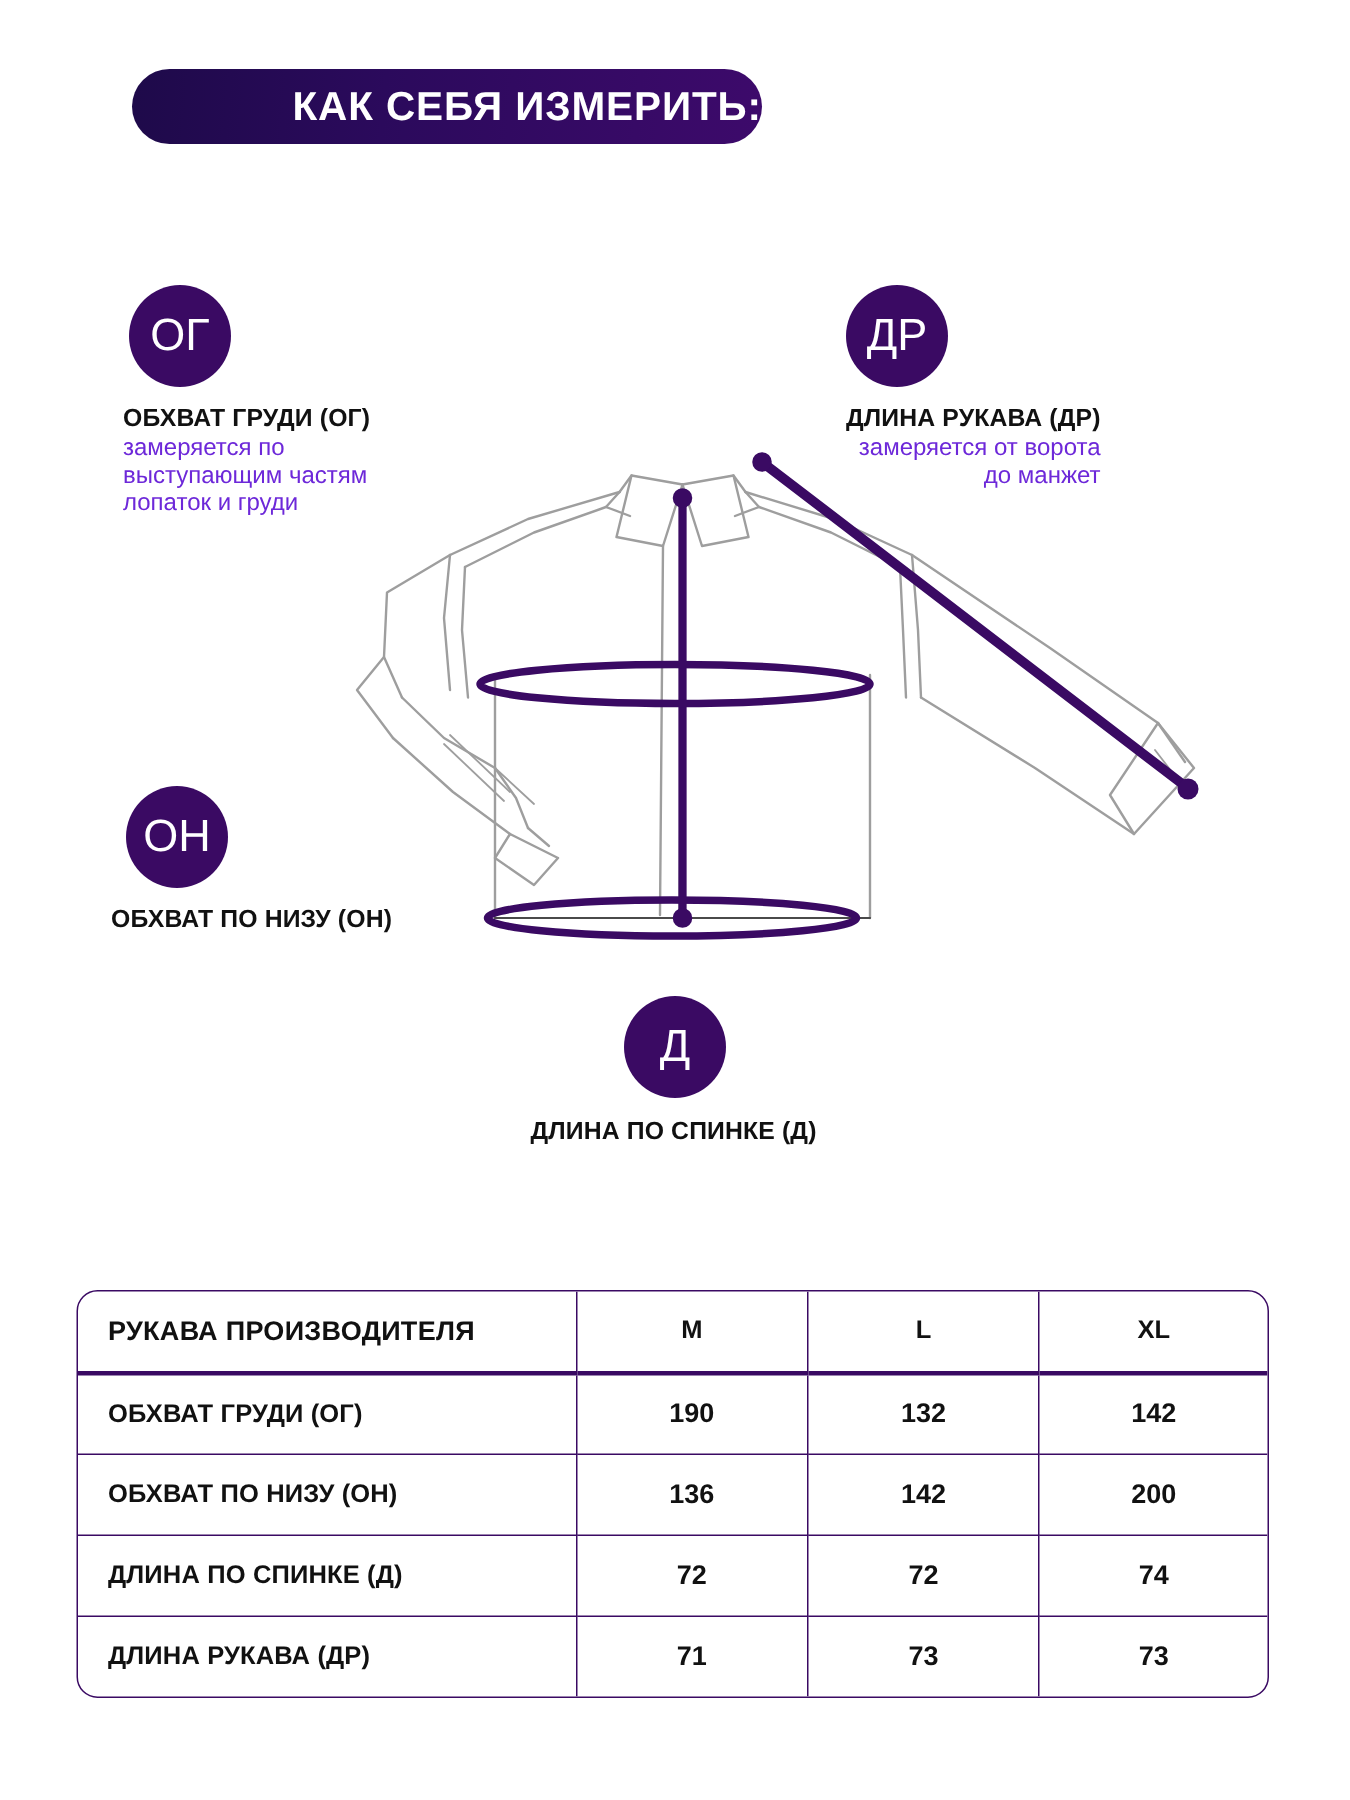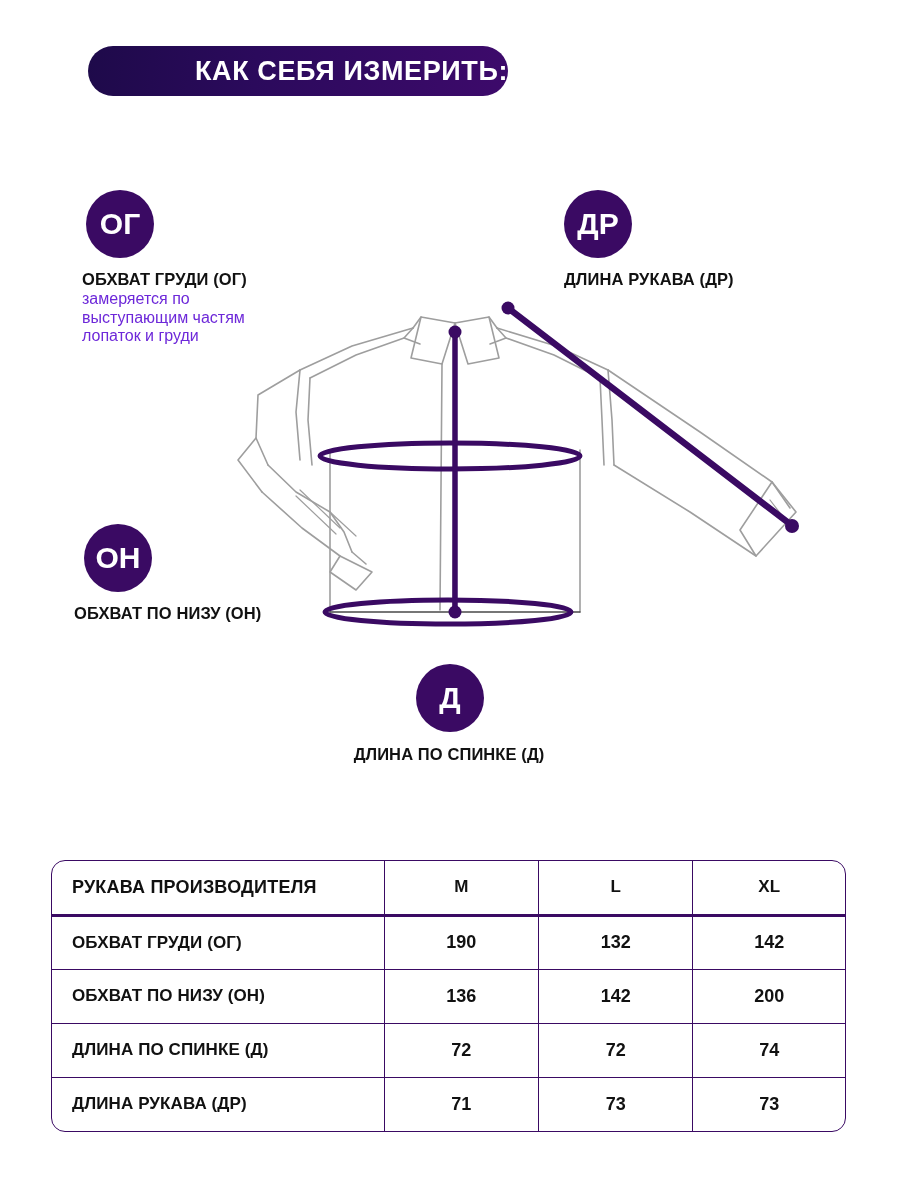--- a/index.html
+++ b/index.html
@@ -39,21 +39,21 @@
   }
 
   
   .badge {
     border-radius: 50%;
     background: #3a0a63;
     display: flex;
     align-items: center;
     justify-content: center;
     color: #ffffff;
-    font-weight: bold;
+    font-weight: normal;
     line-height: 1;
   }
   .badge-og, .badge-dr, .badge-on {
     width: 68px; height: 68px; font-size: 30px;
   }
   .badge-d { width: 68px; height: 68px; font-size: 30px; }
 
   .blk { position: absolute; }
   .blk .lbl-title {
     font-size: 16.5px;
@@ -211,20 +211,24 @@
       </div>
     </div>
   </div>
 
   <div class="blk" id="blk-dr">
     <div class="badge badge-dr">
       <span>ДР</span>
     </div>
     <div class="txt">
       <div class="lbl-title">ДЛИНА РУКАВА (ДР)</div>
+      <div class="lbl-desc">
+        <div>замеряется от ворота</div>
+        <div>до манжет</div>
+      </div>
     </div>
   </div>
 
   <div class="blk" id="blk-on">
     <div class="badge badge-on">
       <span>ОН</span>
     </div>
     <div class="txt">
       <div class="lbl-title">ОБХВАТ ПО НИЗУ (ОН)</div>
     </div>

